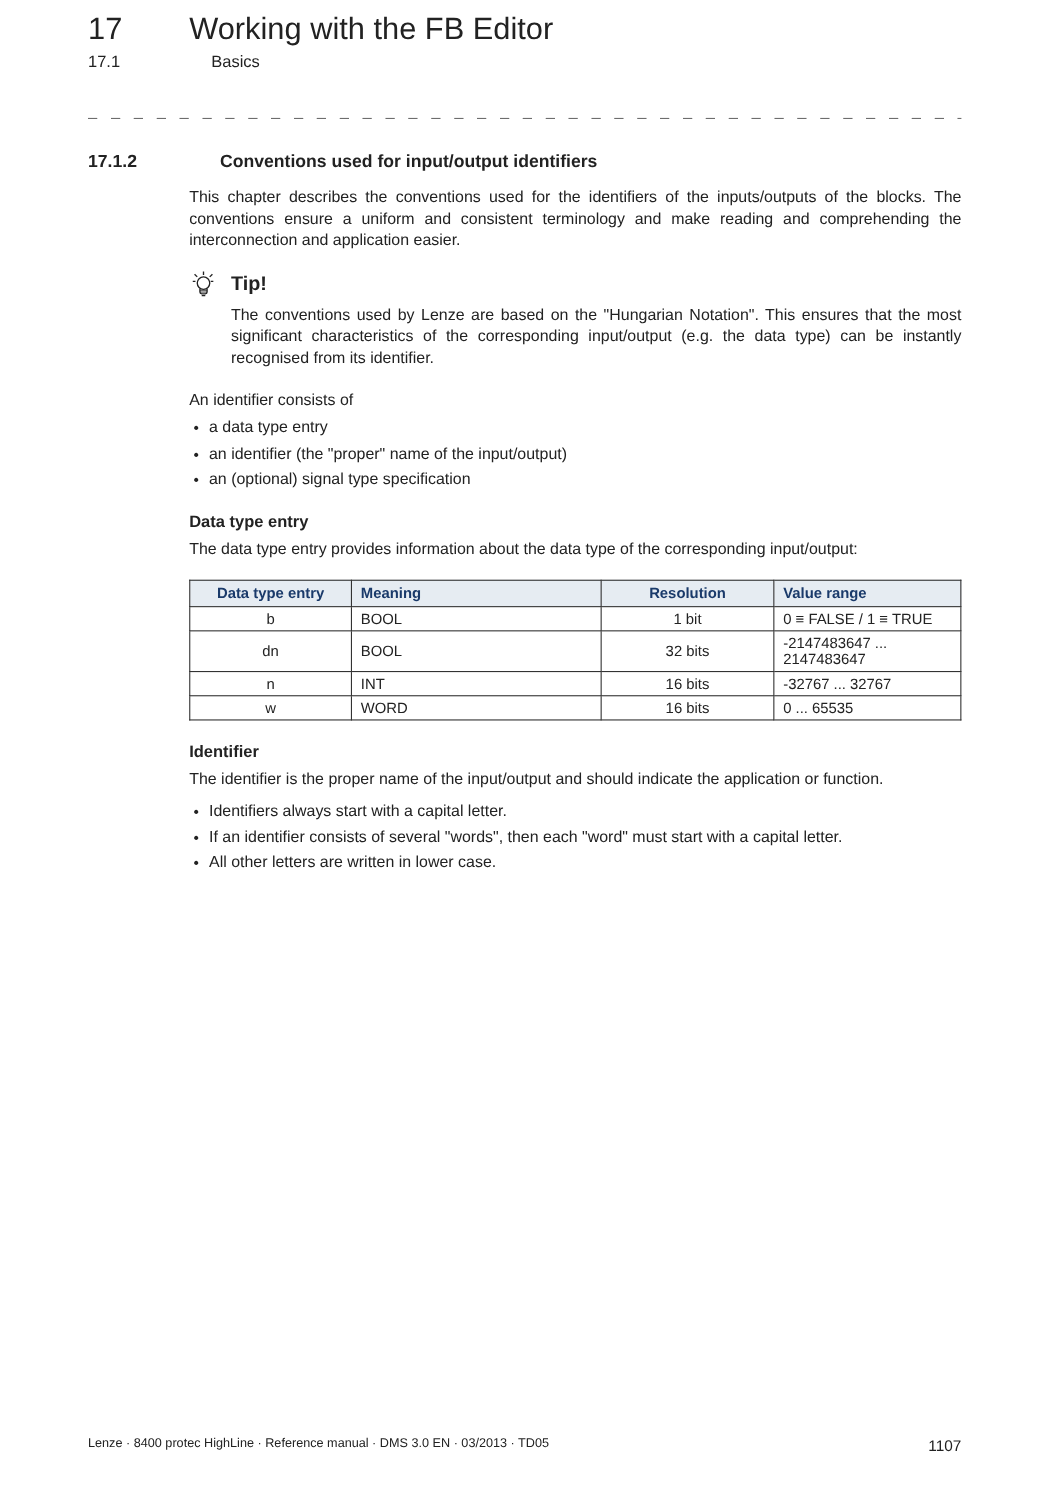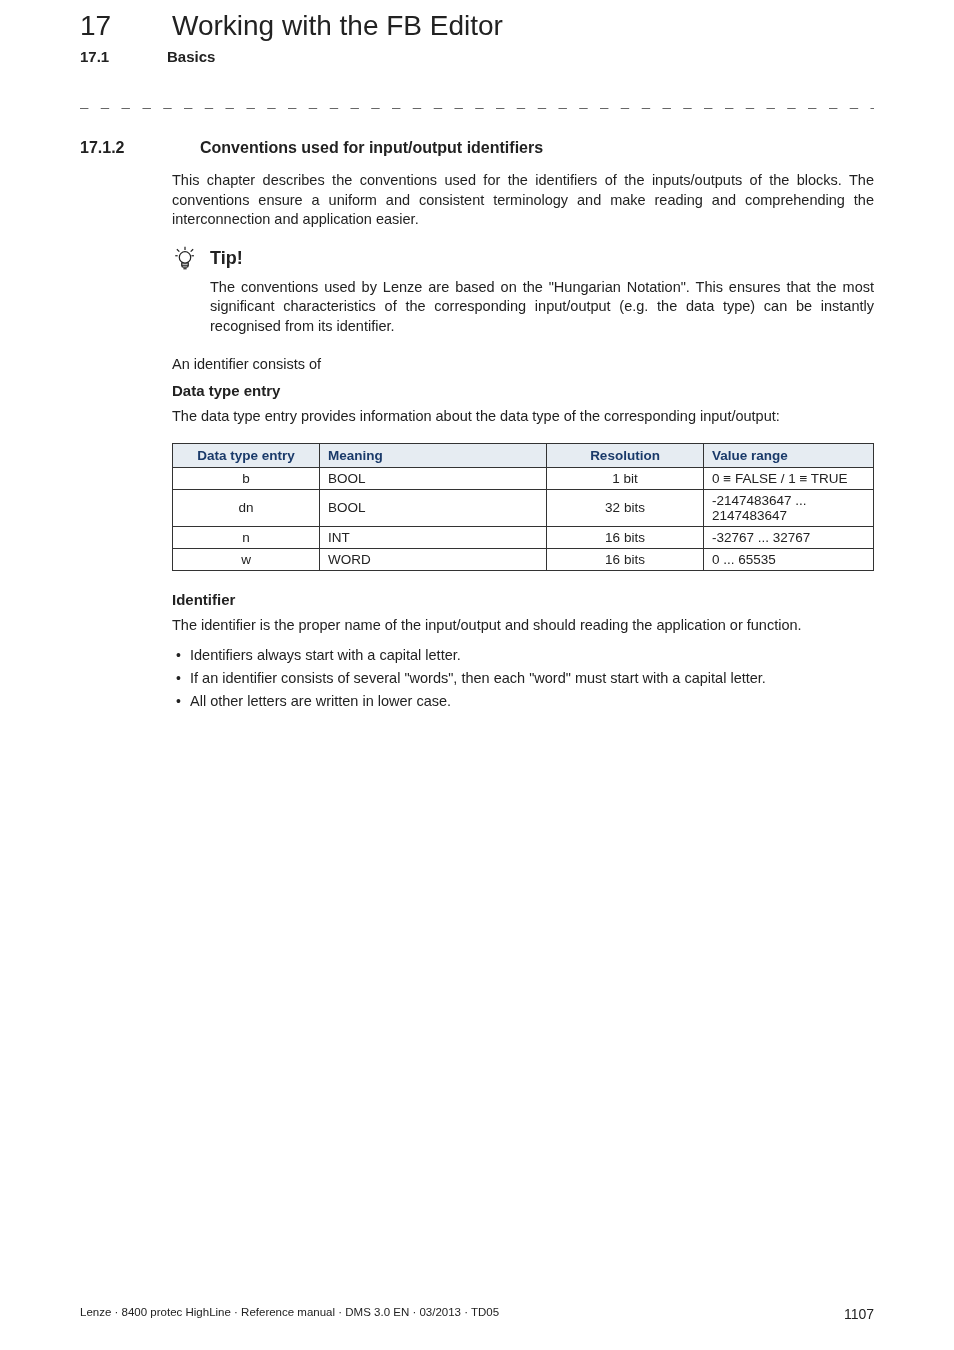--- a/index.html
+++ b/index.html
@@ -27,23 +27,22 @@
     font-weight: 400;
     width: 60px;
   }
   .chapter-title {
     font-size: 28px;
     font-weight: 400;
   }
   .sub-line {
     display: flex;
     align-items: baseline;
-    gap: 27px;
+    gap: 52px;
     margin-top: 6px;
-    font-weight: bold;
   }
   .sub-num {
     font-size: 15px;
     width: 60px;
   }
   .sub-title {
     font-size: 15px;
   }
   .dashed-sep {
     margin-top: 30px;
@@ -202,20 +201,25 @@
           <line x1="12" y1="22" x2="20" y2="22" stroke="#222" stroke-width="1"></line>
           <line x1="12" y1="24" x2="20" y2="24" stroke="#222" stroke-width="1"></line>
           <line x1="14" y1="28" x2="18" y2="28" stroke="#222" stroke-width="1.5"></line>
         </svg>
       </span>
       <span class="tip-label">Tip!</span>
     </div>
     <div class="tip-text">The conventions used by Lenze are based on the "Hungarian Notation". This ensures that the most significant characteristics of the corresponding input/output (e.g. the data type) can be instantly recognised from its identifier.</div>
 
     <div class="subhead">An identifier consists of</div>
+    <ul class="bullets">
+      <li>a data type entry</li>
+      <li>an identifier (the "proper" name of the input/output)</li>
+      <li>an (optional) signal type specification</li>
+    </ul>
 
     <div class="bold-head">Data type entry</div>
     <p class="para" style="">The data type entry provides information about the data type of the corresponding input/output:</p>
 
     <table class="data">
       <thead>
         <tr>
           <th class="center" style="width:130px;">Data type entry</th>
           <th style="width:210px;">Meaning</th>
           <th class="center" style="width:140px;">Resolution</th>
@@ -244,21 +248,21 @@
         <tr>
           <td class="center">w</td>
           <td>WORD</td>
           <td class="center">16 bits</td>
           <td>0 ... 65535</td>
         </tr>
       </tbody>
     </table>
 
     <div class="bold-head">Identifier</div>
-    <p class="para" style="margin-bottom:8px;">The identifier is the proper name of the input/output and should reading the application or function.</p>
+    <p class="para" style="margin-bottom:8px;">The identifier is the proper name of the input/output and should indicate the application or function.</p>
     <ul class="bullets">
       <li>Identifiers always start with a capital letter.</li>
       <li>If an identifier consists of several "words", then each "word" must start with a capital letter.</li>
       <li>All other letters are written in lower case.</li>
     </ul>
 
   </div>
 
   <div class="footer">
     <span>Lenze · 8400 protec HighLine · Reference manual · DMS 3.0 EN · 03/2013 · TD05</span>

